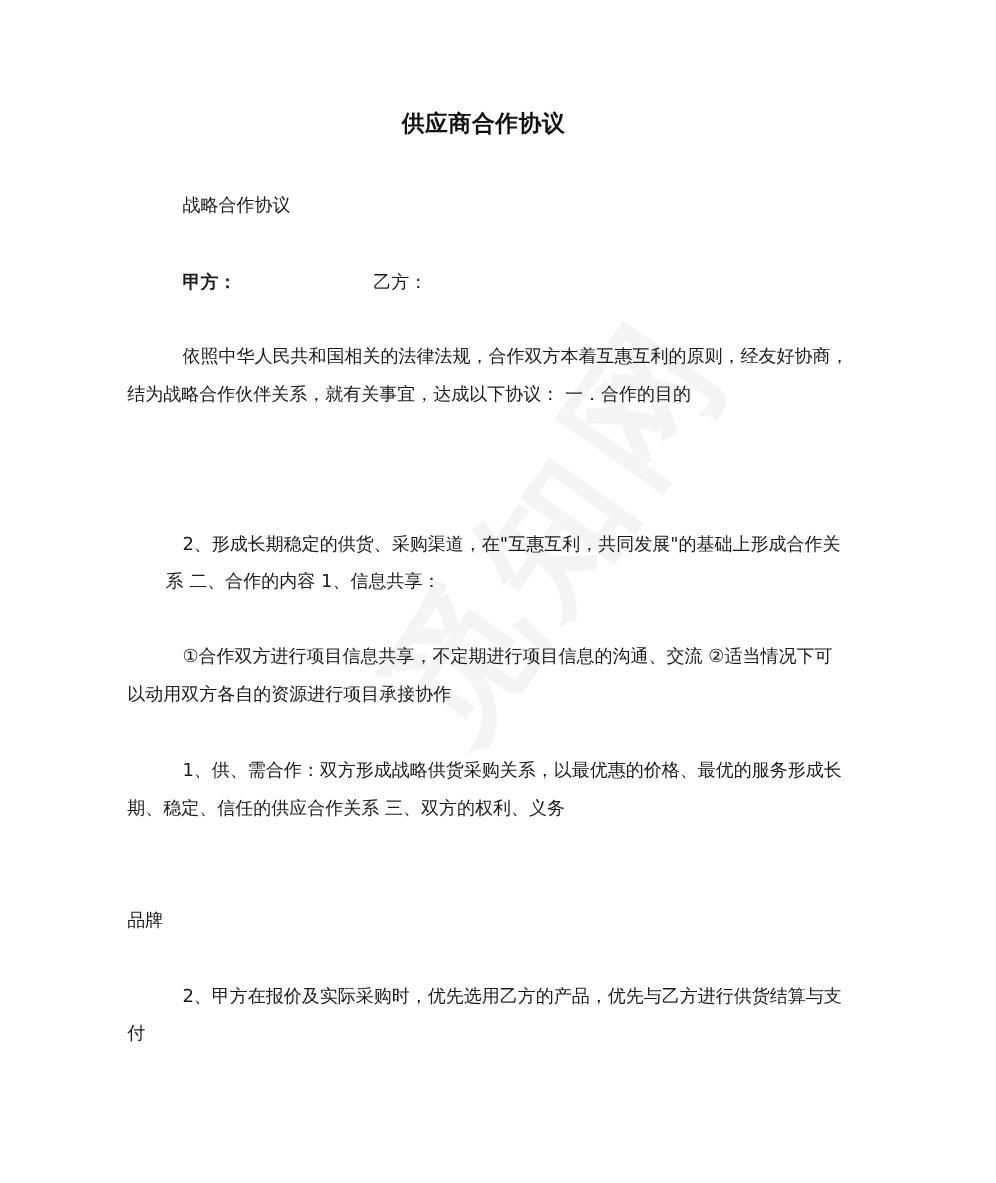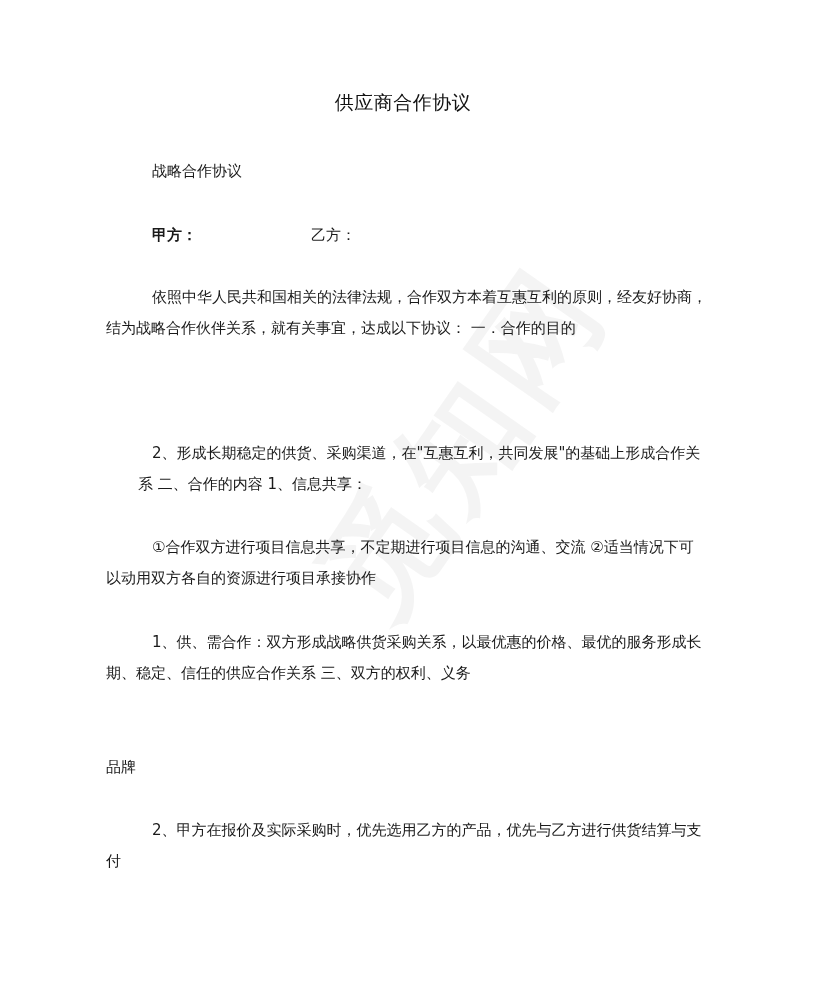--- a/index.html
+++ b/index.html
@@ -21,21 +21,21 @@
       width: 830px;
       height: 986px;
     }
     .title {
       position: absolute;
       left: 0;
       width: 806px;
       top: 90px;
       text-align: center;
       font-size: 19px;
-      font-weight: normal;
+      font-weight: bold;
       letter-spacing: 0.5px;
       color: #111;
     }
     .line {
       position: absolute;
       font-size: 15px;
       line-height: 20px;
       white-space: nowrap;
       color: #1a1a1a;
     }

